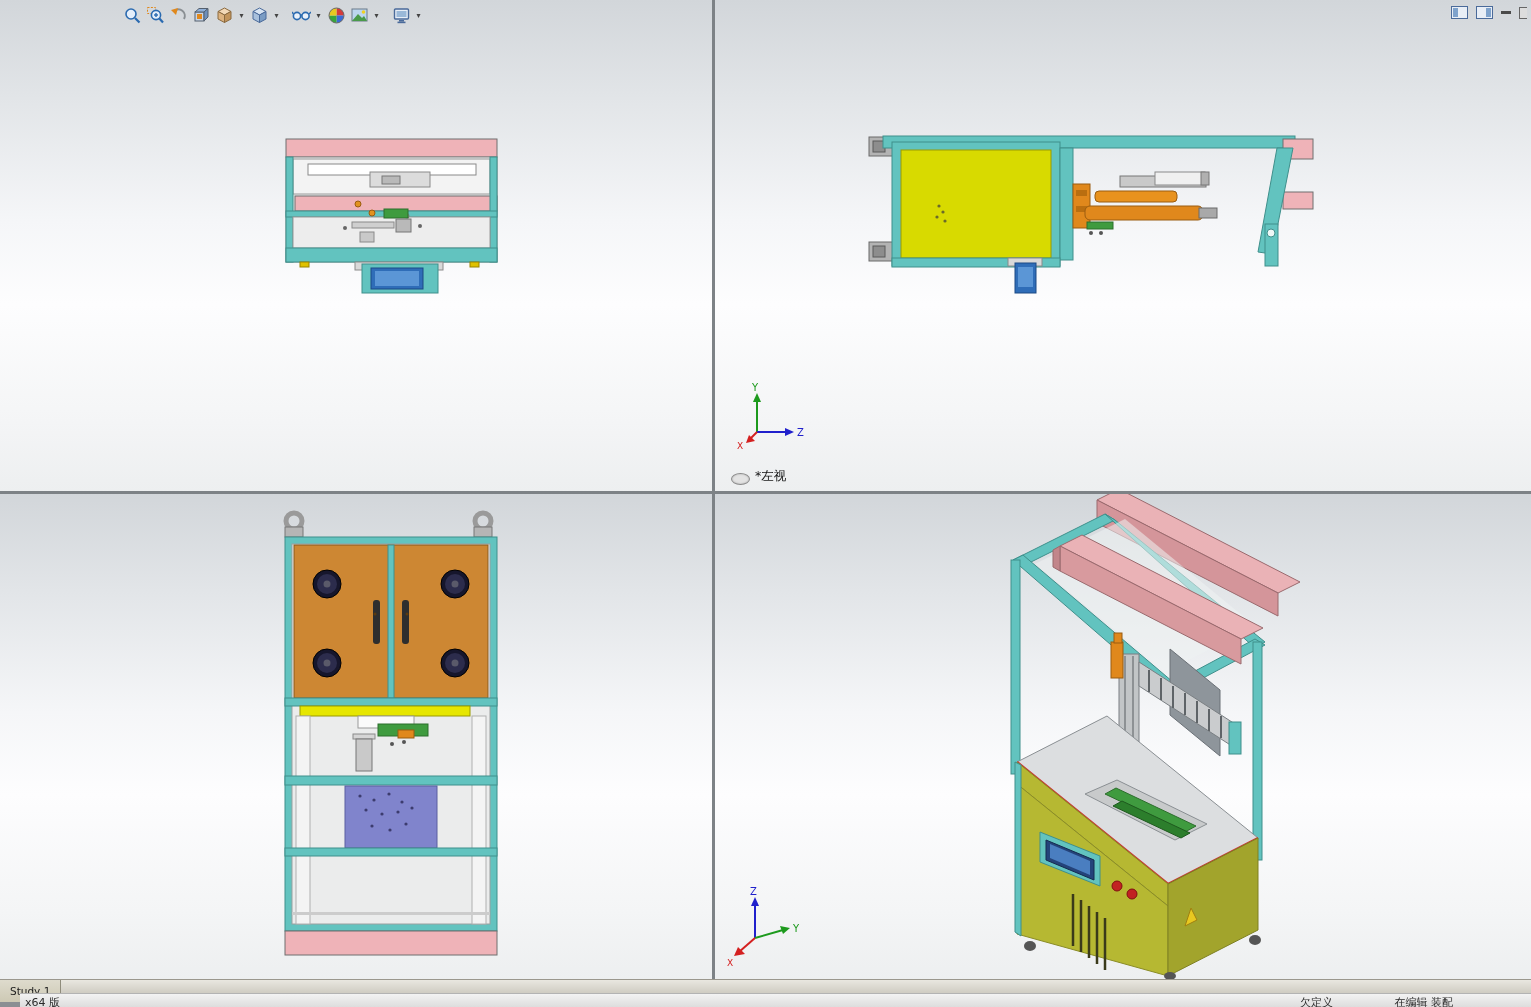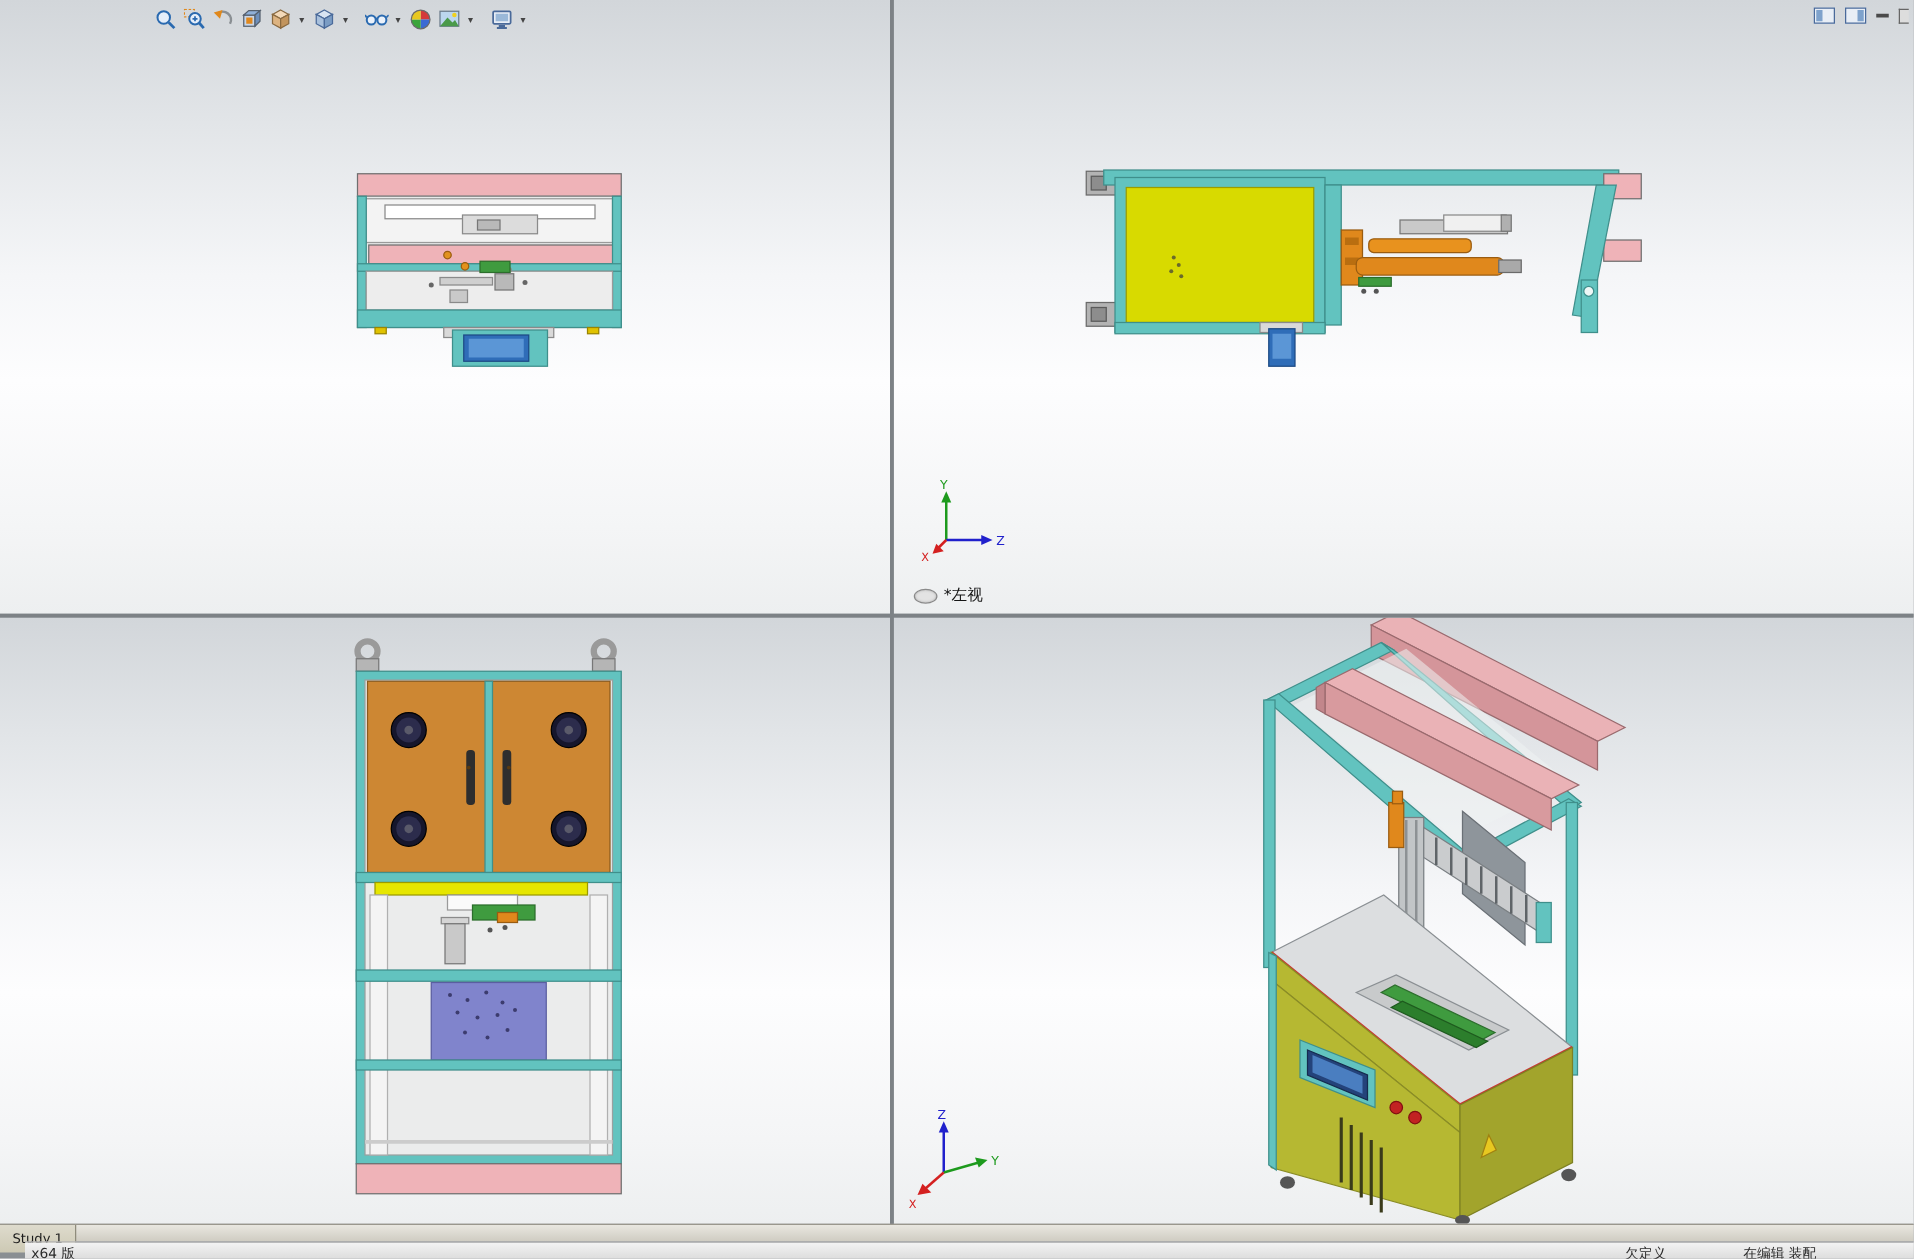--- a/index.html
+++ b/index.html
@@ -25,21 +25,21 @@
   .tb-sep { width:4px; }
 
   
   #pane-controls { position:absolute; right:4px; top:6px; display:flex; gap:8px; align-items:center; z-index:20; }
   .win-ic { width:17px; height:13px; border:1px solid #4a6a9a; background:#e8eef6; position:relative; cursor:pointer; }
   .win-ic .fillbar { position:absolute; background:#7ea2cc; }
   .dash-ic { width:10px; height:3px; background:#4a4a4a; cursor:pointer; }
   .partial-ic { width:8px; height:12px; border:1px solid #666; border-right:none; background:#ddd; cursor:pointer; }
 
   
-  .view-label { position:absolute; left:16px; bottom:6px; display:flex; align-items:center; gap:5px; }
+  .view-label { position:absolute; left:16px; bottom:6px; display:flex; align-items:flex-end; gap:5px; }
   .label-oval { width:19px; height:12px; border:1px solid #8a8a8a; border-radius:50%;
     background:#e3e3e3; box-shadow:inset 0 0 2px #aaa; }
   .view-label span.txt { font-size:12.5px; color:#141414; }
 
   
   #tab-strip { position:absolute; left:0; top:979px; width:1531px; height:14px;
     background:linear-gradient(#e9e7e0,#cfccc2); border-top:1px solid #9a978d; display:flex; align-items:stretch; }
   .study-tab { min-width:56px; padding:11px 10px; display:flex; align-items:center;
     background:linear-gradient(#dedbCD,#cdc9b4); border-right:1px solid #8f8c7c;
     font-size:10.5px; color:#1c1c1c; cursor:pointer; }

